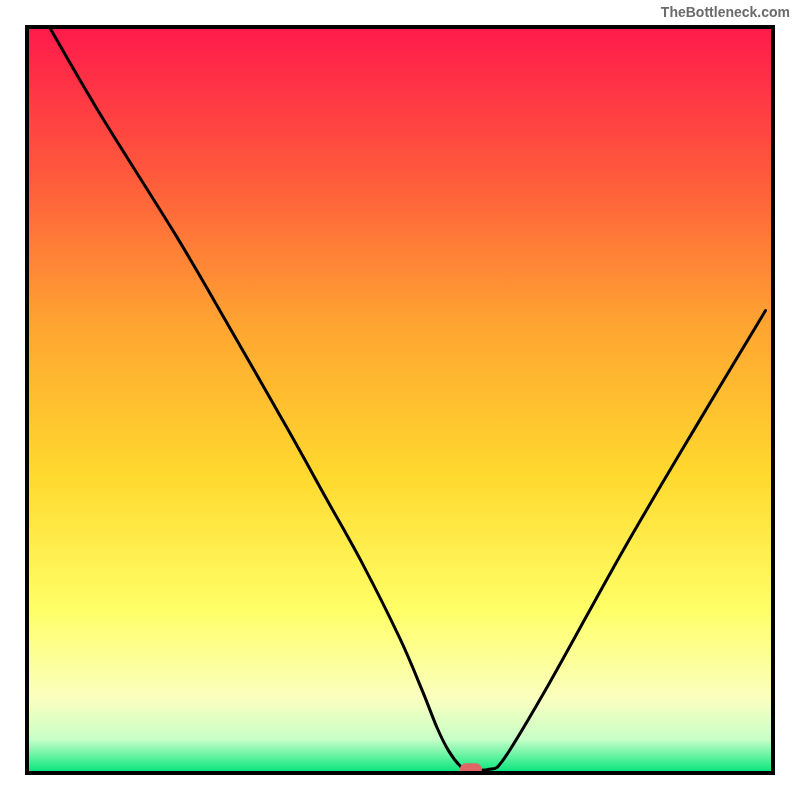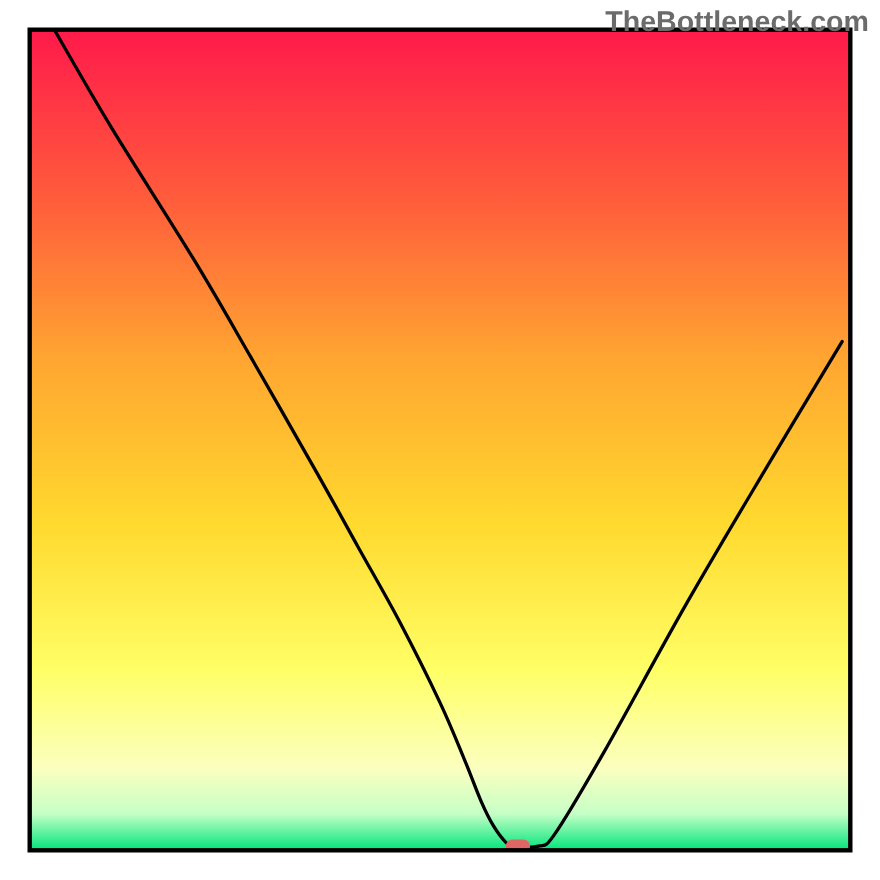--- a/index.html
+++ b/index.html
@@ -12,21 +12,21 @@
   }
   .frame {
     position: relative;
     width: 800px;
     height: 800px;
   }
   .watermark {
     position: absolute;
     top: 4px;
     right: 10px;
-    font-size: 26px;
+    font-size: 14px;
     font-weight: 600;
     color: #6b6b6b;
     z-index: 5;
     pointer-events: none;
   }
   svg {
     display: block;
   }
 </style>
 </head>

